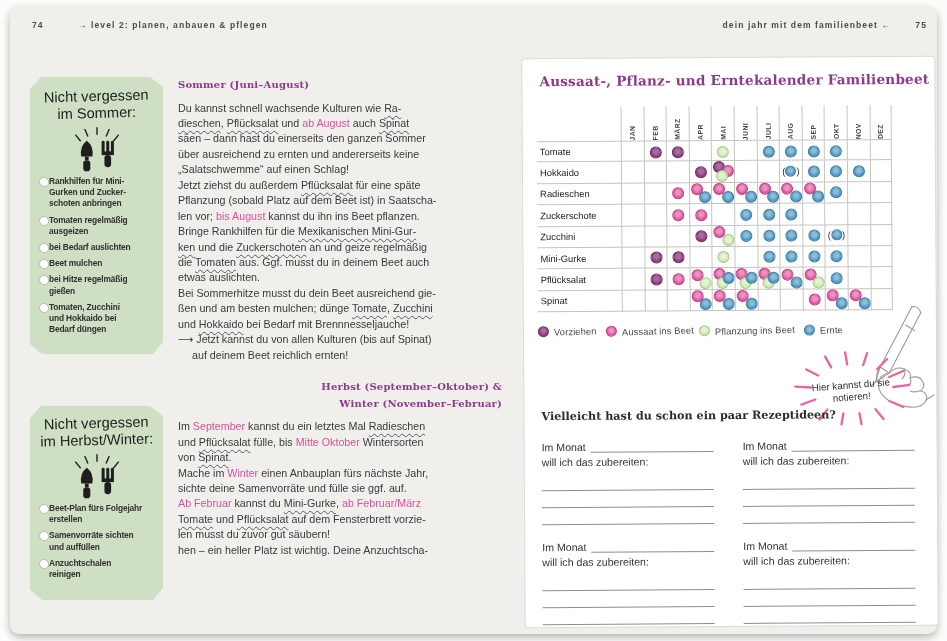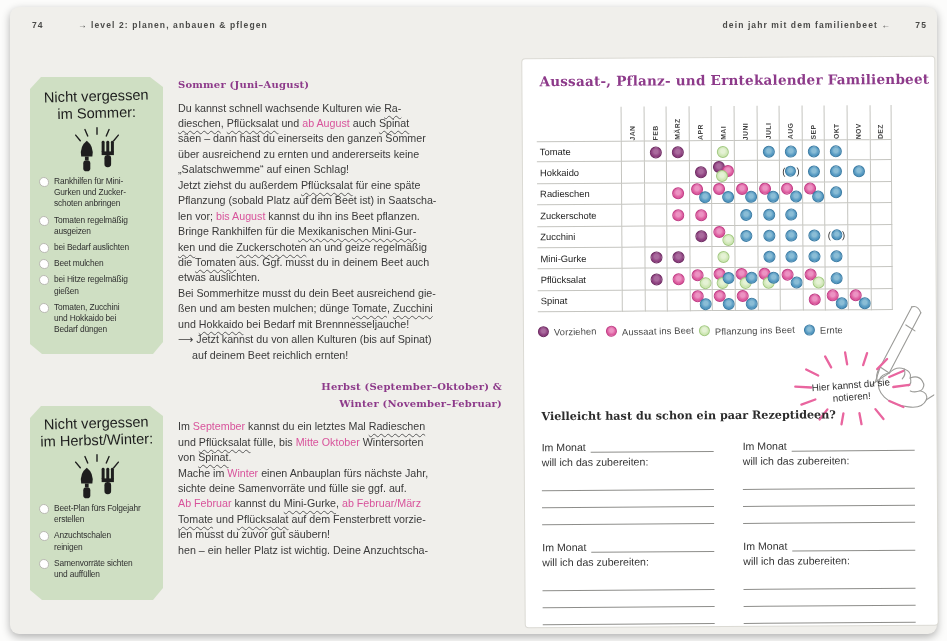--- a/index.html
+++ b/index.html
@@ -12,21 +12,21 @@
   .ar{font-weight:400}
   
   .gbox{position:absolute;left:20px;width:133px;background:#cfdfc3;box-sizing:border-box;
     padding:11px 9px 8px;text-align:center;
     clip-path:polygon(11px 0,calc(100% - 13px) 0,100% 10px,100% calc(100% - 12px),calc(100% - 10px) 100%,12px 100%,0 calc(100% - 10px),0 12px);}
   #gbox1{top:70px;height:277px}
   #gbox2{top:399px;height:194px;padding-top:9px}
   .gbox .t{font-size:14.6px;line-height:17px;color:#1d1d1d;transform:rotate(-1.6deg);white-space:pre-line;}
   .tools{display:block;margin:5px auto 3px;}
   .gbox .items{text-align:left;margin-top:3px;}
-  .citem{display:flex;gap:5px;margin-bottom:5px;}
+  .citem{display:flex;margin-bottom:5px;font-weight:bold;}
   .circ{flex:none;width:10px;height:10px;margin-top:1px;background:#fff;border:1.2px solid #b9b9b2;
     border-radius:48% 52% 46% 54%;box-sizing:border-box;}
   .itxt{font-size:8.4px;line-height:11.2px;color:#303030;white-space:pre;letter-spacing:-.15px;}
   
   .article{position:absolute;left:168px;top:70px;width:324px;}
   .article h2{font-family:"DejaVu Serif",serif;font-weight:700;font-size:10px;line-height:16.5px;
     color:#8d3a8a;margin:0 0 7px;letter-spacing:.2px;white-space:pre-line;}
   .article h2.sec2{margin-top:16px;text-align:right;}
   .bline{font-size:10.7px;line-height:15.45px;color:#3a3a3a;white-space:nowrap;}
   .bline.ind{padding-left:14px;}
@@ -157,27 +157,27 @@
       </g>
     </svg>
     <div class="items">
         <div class="citem">
           <span class="circ"></span>
           <span class="itxt">Beet-Plan fürs Folgejahr
 erstellen</span>
         </div>
         <div class="citem">
           <span class="circ"></span>
+          <span class="itxt">Samenvorräte sichten
+und auffüllen</span>
+        </div>
+        <div class="citem">
+          <span class="circ"></span>
           <span class="itxt">Anzuchtschalen
 reinigen</span>
-        </div>
-        <div class="citem">
-          <span class="circ"></span>
-          <span class="itxt">Samenvorräte sichten
-und auffüllen</span>
         </div>
       </div>
   </div>
 
   <div class="article">
     <h2>Sommer (Juni–August)</h2>
     <div>
         <div class="bline"><span>Du kannst schnell wachsende Kulturen wie </span><span class="crop">Ra-</span></div>
         <div class="bline"><span class="crop">dieschen</span><span>, </span><span class="crop">Pflücksalat</span><span> und </span><span class="pk">ab August</span><span> auch </span><span class="crop">Spinat</span></div>
         <div class="bline"><span>säen – dann hast du einerseits den ganzen Sommer</span></div>

